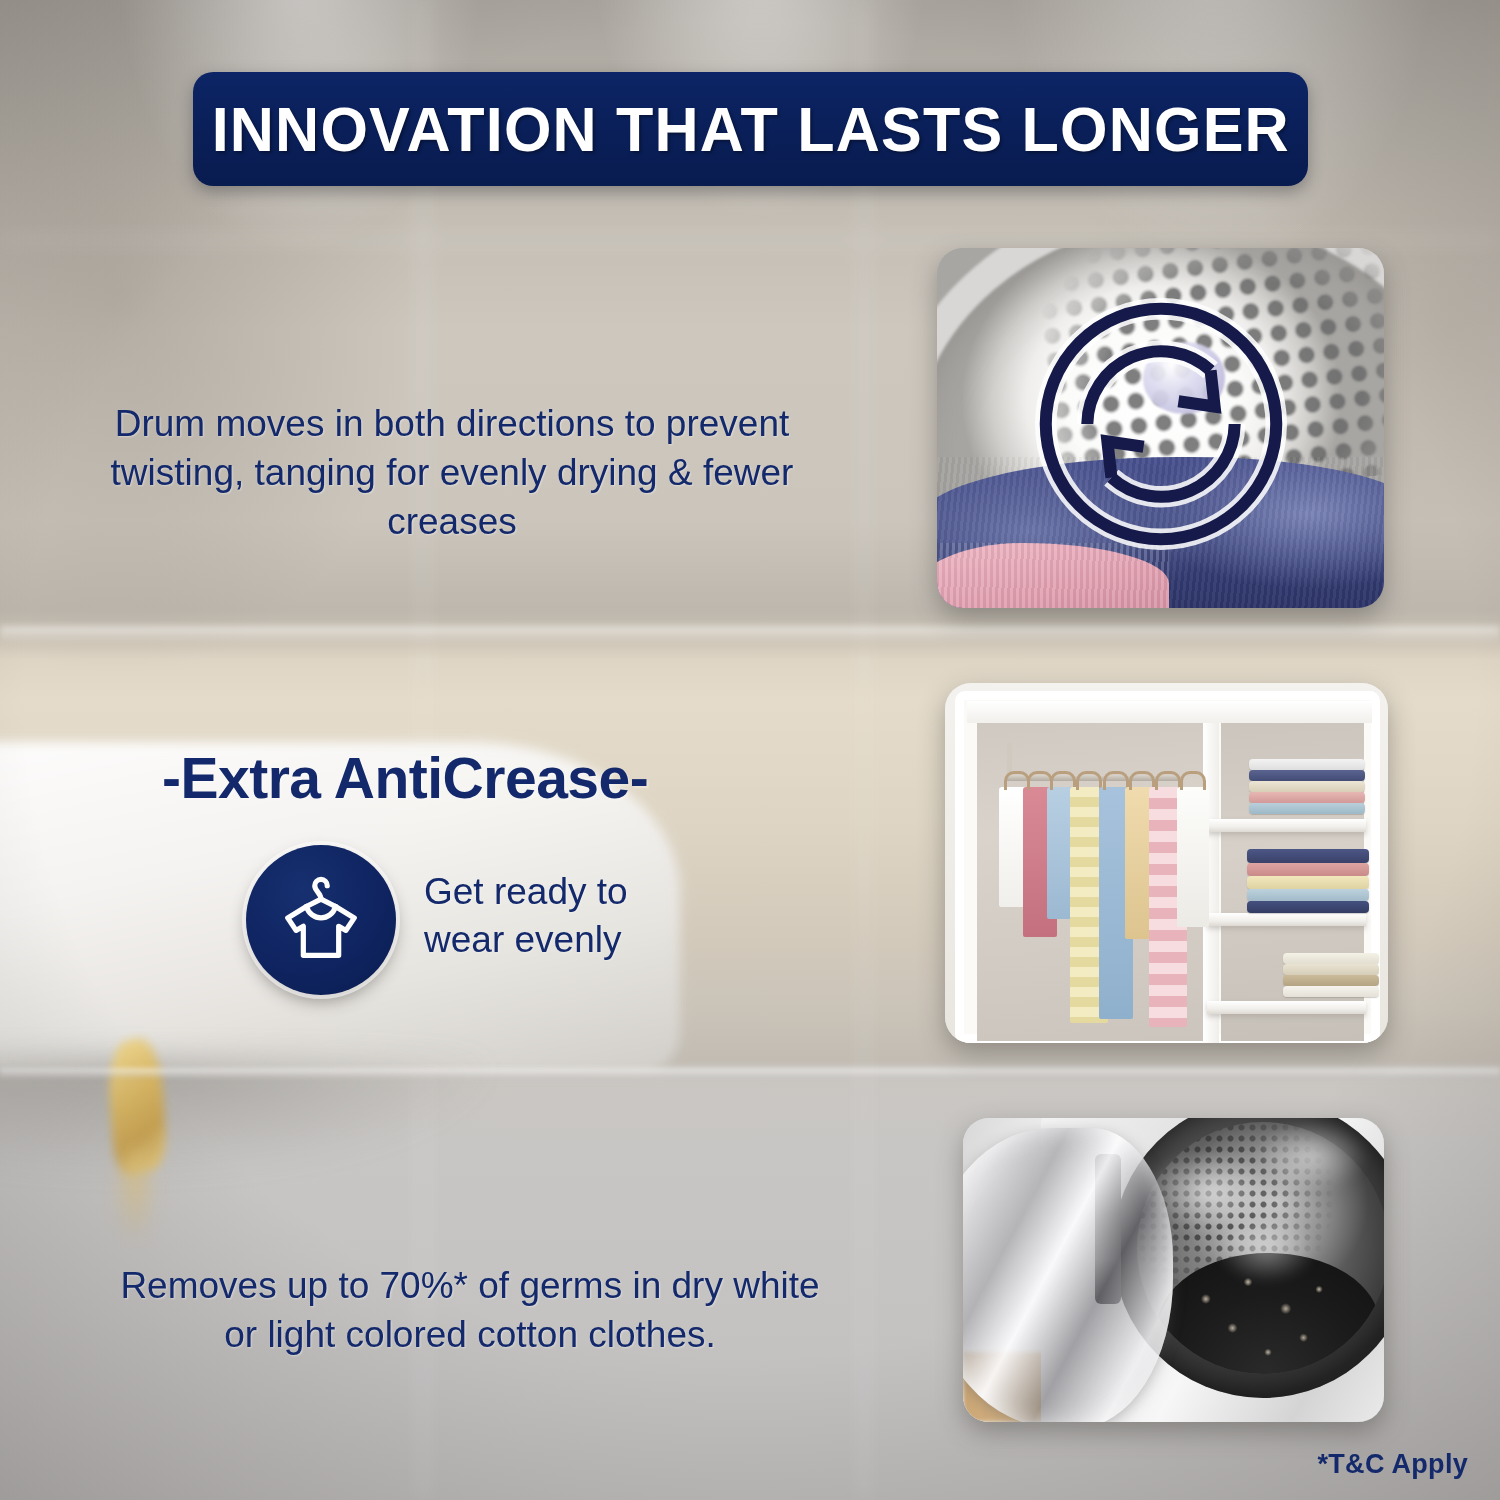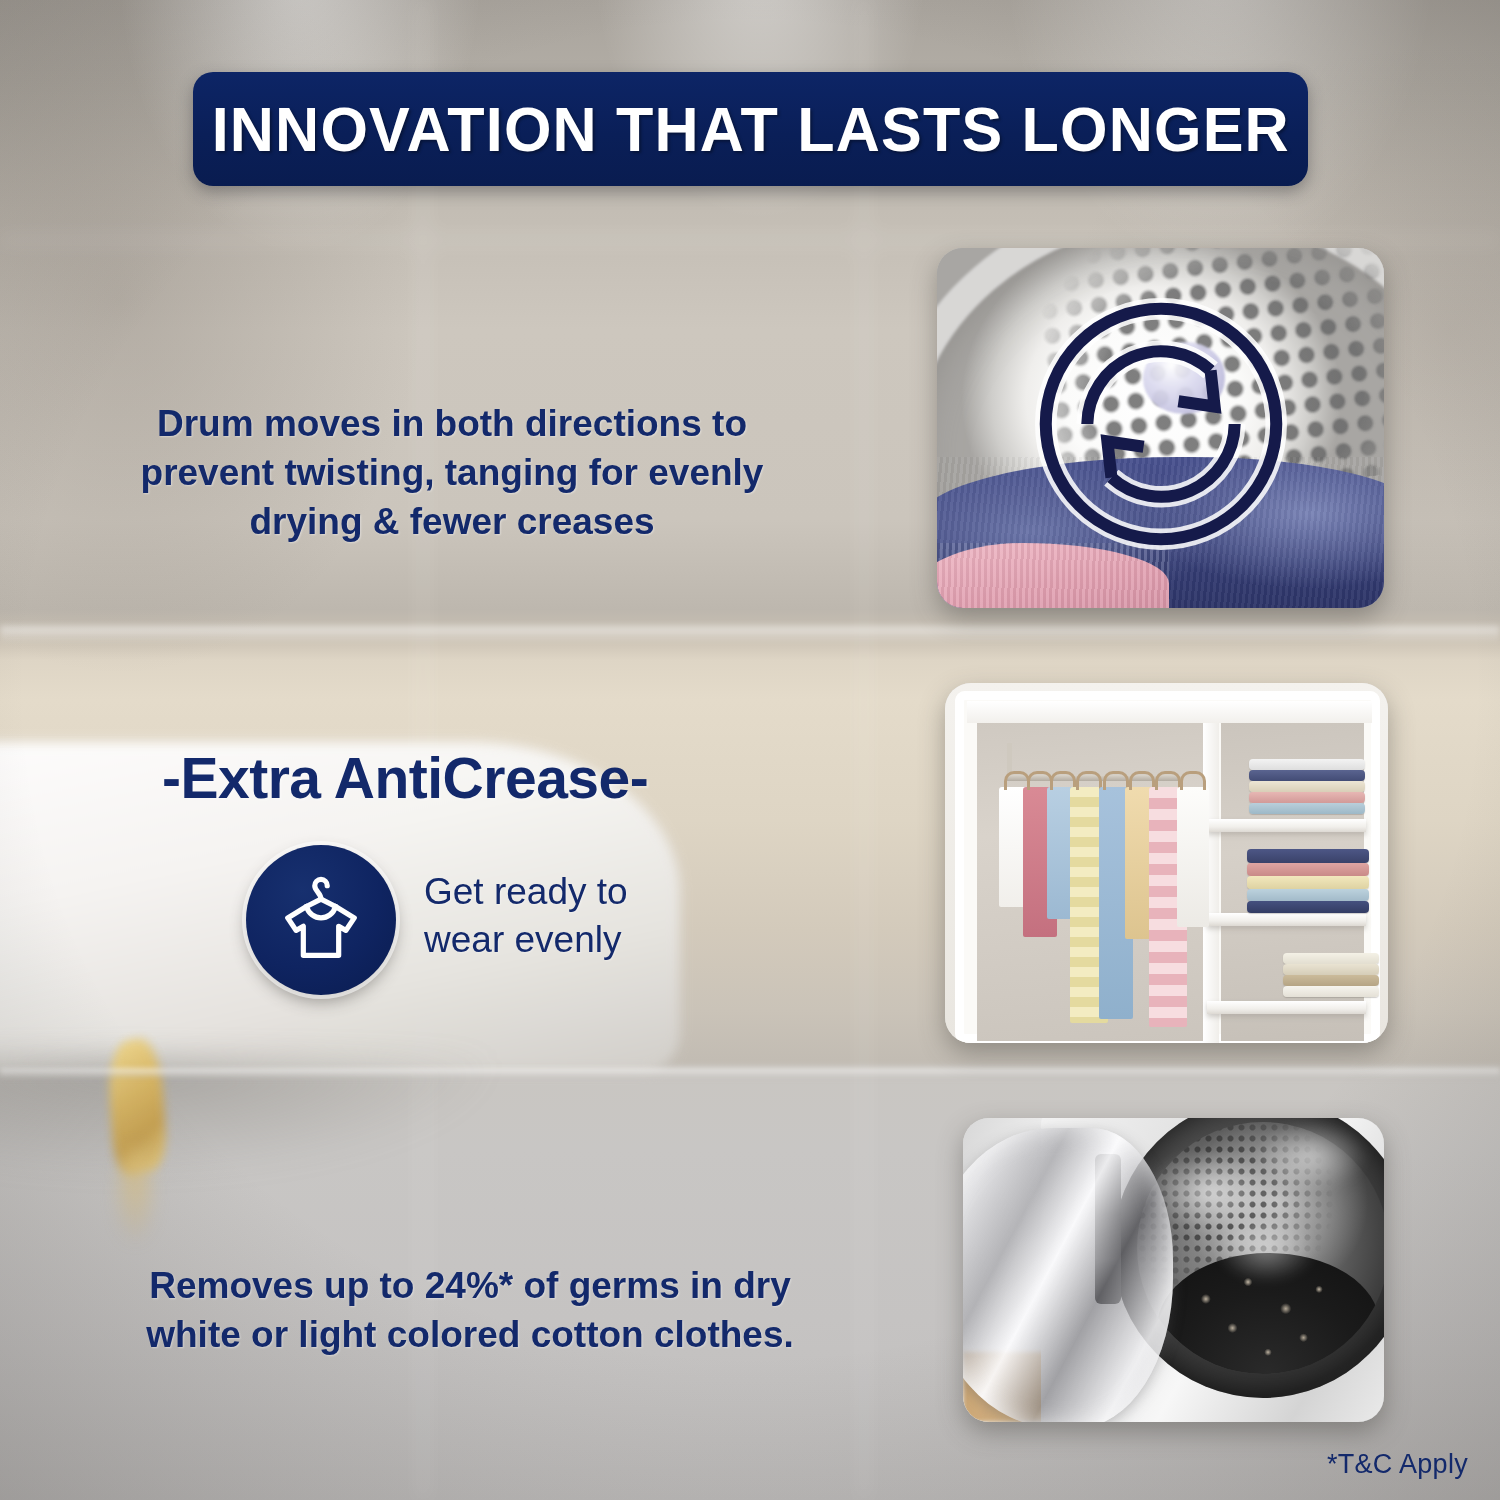--- a/index.html
+++ b/index.html
@@ -143,21 +143,21 @@
     position: absolute;
     font-size: 57px;
     font-weight: 700;
     letter-spacing: -0.5px;
     white-space: nowrap;
     text-shadow: 2px 2px 2px rgba(255,255,255,.35);
   }
   .body-text {
     position: absolute;
     font-size: 37px;
-    font-weight: 700;
+    font-weight: 400;
     line-height: 1.32;
     text-align: center;
     text-shadow: 1px 1px 2px rgba(255,255,255,.4);
   }
 
   #h1 { left: 153px; top: 305px; }
   #b1 { left: 90px;  top: 400px; width: 724px; }
 
   #h2 { left: 162px; top: 745px; }
 
@@ -391,21 +391,21 @@
     background: linear-gradient(180deg,#4a4a4a,#2a2a2a 40%,#5e5e5e 70%,#333);
     border-radius: 6px;
     filter: blur(.5px);
   }
 
   
   .footnote {
     position: absolute;
     right: 32px; bottom: 20px;
     font-size: 27px;
-    font-weight: 400;
+    font-weight: 700;
     letter-spacing: .3px;
   }
 </style>
 </head>
 <body>
 
 <div class="poster">
 
   <div class="bg-layer bg-base"></div>
   <div class="bg-layer bg-lights"></div>
@@ -509,21 +509,21 @@
         <div class="stack" style="left:328px;top:262px;width:96px;height:42px;">
           <div class="fold" style="top:0;background:linear-gradient(180deg,#f4f1e6,#e2ded0);"></div>
           <div class="fold" style="top:11px;background:linear-gradient(180deg,#e9e3d2,#d5cdb8);"></div>
           <div class="fold" style="top:22px;background:linear-gradient(180deg,#cbbb9b,#b5a484);"></div>
           <div class="fold" style="top:33px;background:linear-gradient(180deg,#f6f4ee,#e4e0d6);"></div>
         </div>
       </div>
     </div>
   </div>
 
-  <div class="body-text nv" id="b3">Removes up to 24%* of germs in dry white or light colored cotton clothes.</div>
+  <div class="body-text nv" id="b3">Removes up to 70%* of germs in dry white or light colored cotton clothes.</div>
 
   <div class="card" id="card3">
     <div class="card-inner">
       <div class="wash-bg"></div>
       <div class="wash-floor"></div>
       <div class="wash-body"></div>
       <div class="wash-drum-outer">
         <div class="wash-drum-inner">
           <div class="wash-perf"></div>
           <div class="wash-laundry"></div>

